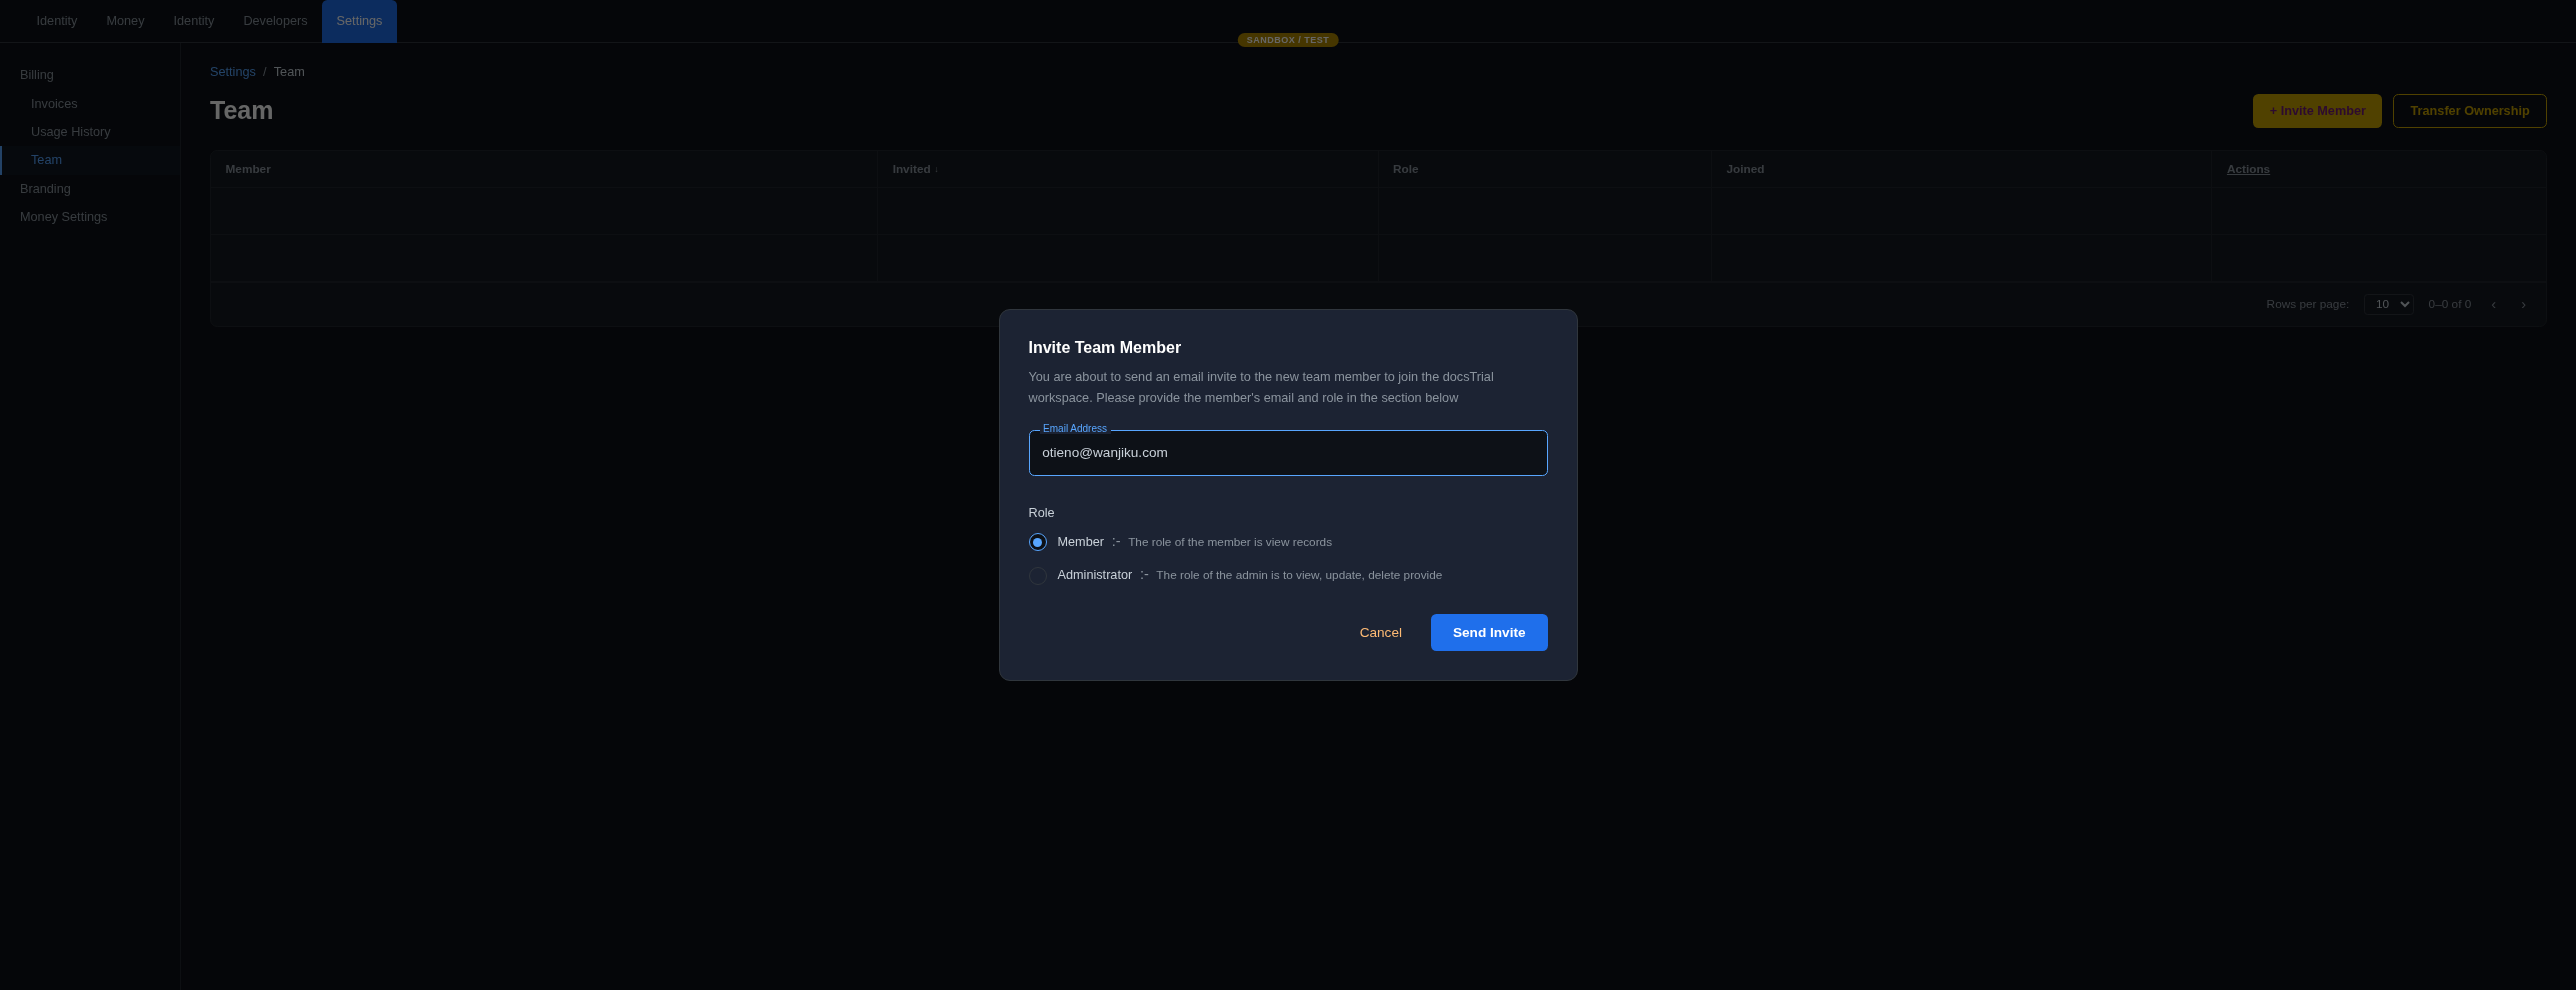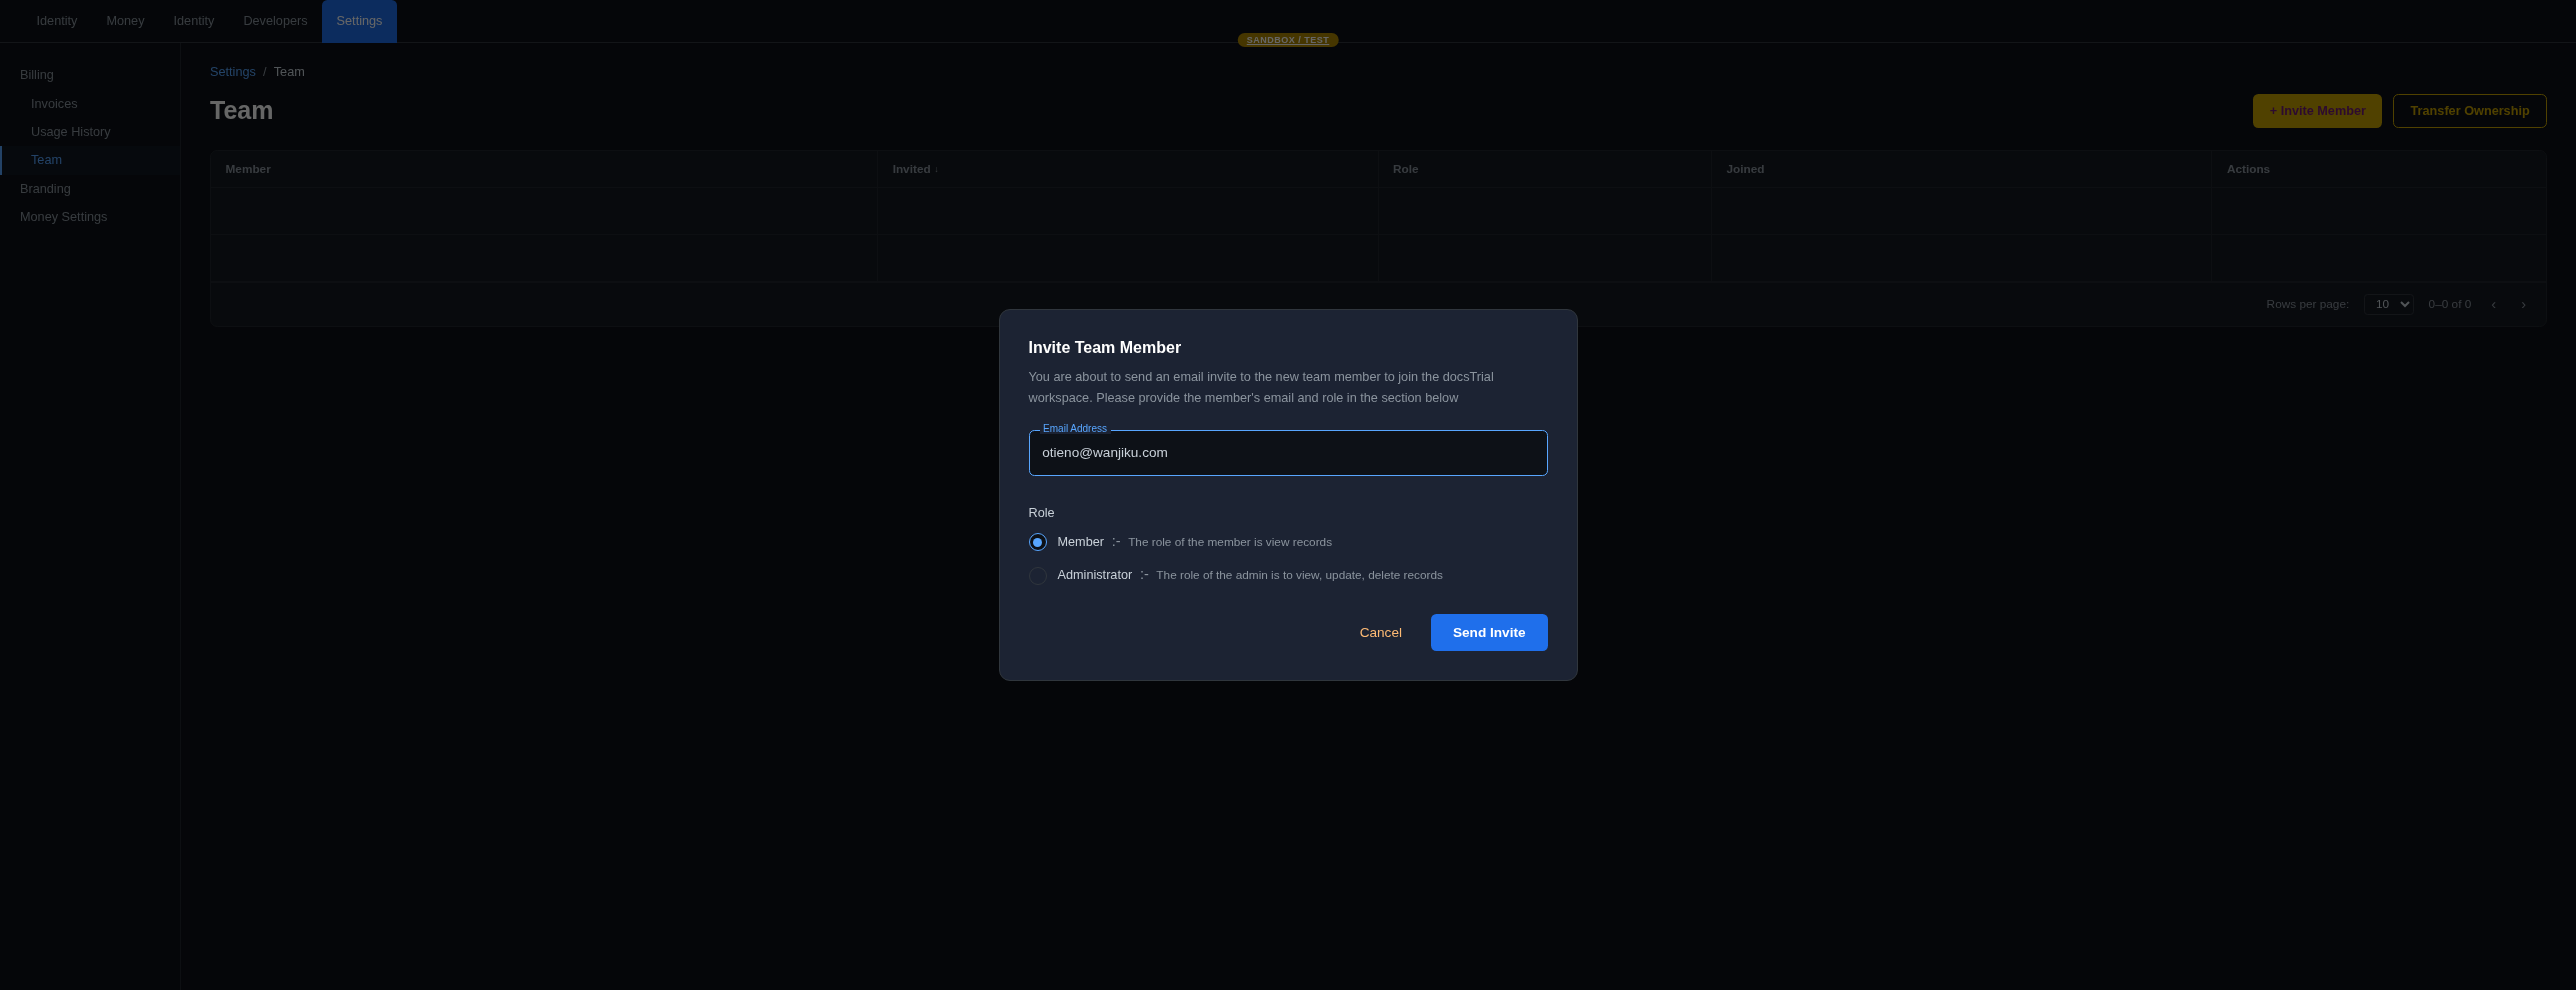--- a/index.html
+++ b/index.html
@@ -43,21 +43,20 @@
       left: 50%;
       transform: translateX(-50%);
       background: #b08800;
       color: #fff;
       font-size: 9px;
       padding: 1.8px 9px;
       border-radius: 9px;
       font-weight: 600;
       letter-spacing: 0.5px;
       z-index: 10;
-      text-decoration: underline;
     }
 
     
     .layout {
       display: flex;
       height: calc(100vh - 43px);
     }
 
     
     .sidebar {
@@ -166,21 +165,21 @@
     .table-header-cell {
       padding: 11px 14.5px;
       font-size: 11.8px;
       font-weight: 600;
       color: #8b949e;
       display: flex;
       align-items: center;
       gap: 3.6px;
       border-right: 0.9px solid #21262d;
     }
-    .table-header-cell:last-child { border-right: none; }
+    .table-header-cell:last-child { border-right: none; text-decoration: underline; }
     .sort-icon { font-size: 9px; color: #8b949e; }
     .table-row {
       display: grid;
       grid-template-columns: 2fr 1.5fr 1fr 1.5fr 1fr;
       border-bottom: 0.9px solid #21262d;
       min-height: 47px;
     }
     .table-row:last-child { border-bottom: none; }
     .table-cell {
       padding: 11px 14.5px;
@@ -463,21 +462,21 @@
           <span class="role-sep">:-</span>
           <span class="role-desc">The role of the member is view records</span>
         </div>
       </div>
 
       <div class="role-option">
         <div class="radio-btn"></div>
         <div>
           <span class="role-text">Administrator</span>
           <span class="role-sep">:-</span>
-          <span class="role-desc">The role of the admin is to view, update, delete records</span>
+          <span class="role-desc">The role of the admin is to view, update, delete provide</span>
         </div>
       </div>
     </div>
 
     <div class="modal-footer">
       <button class="btn-cancel">Cancel</button>
       <button class="btn-send">Send Invite</button>
     </div>
   </div>
 </div>

